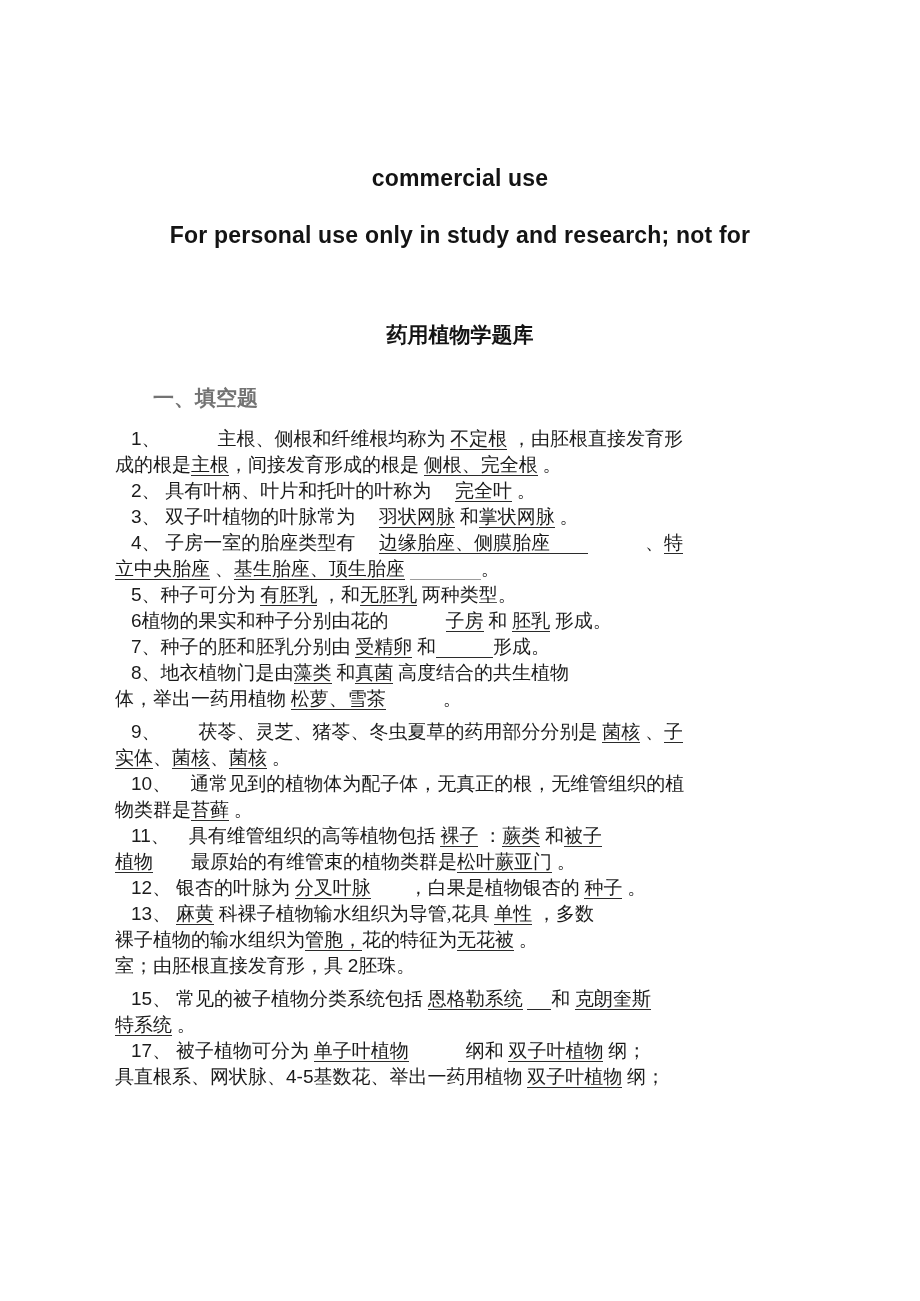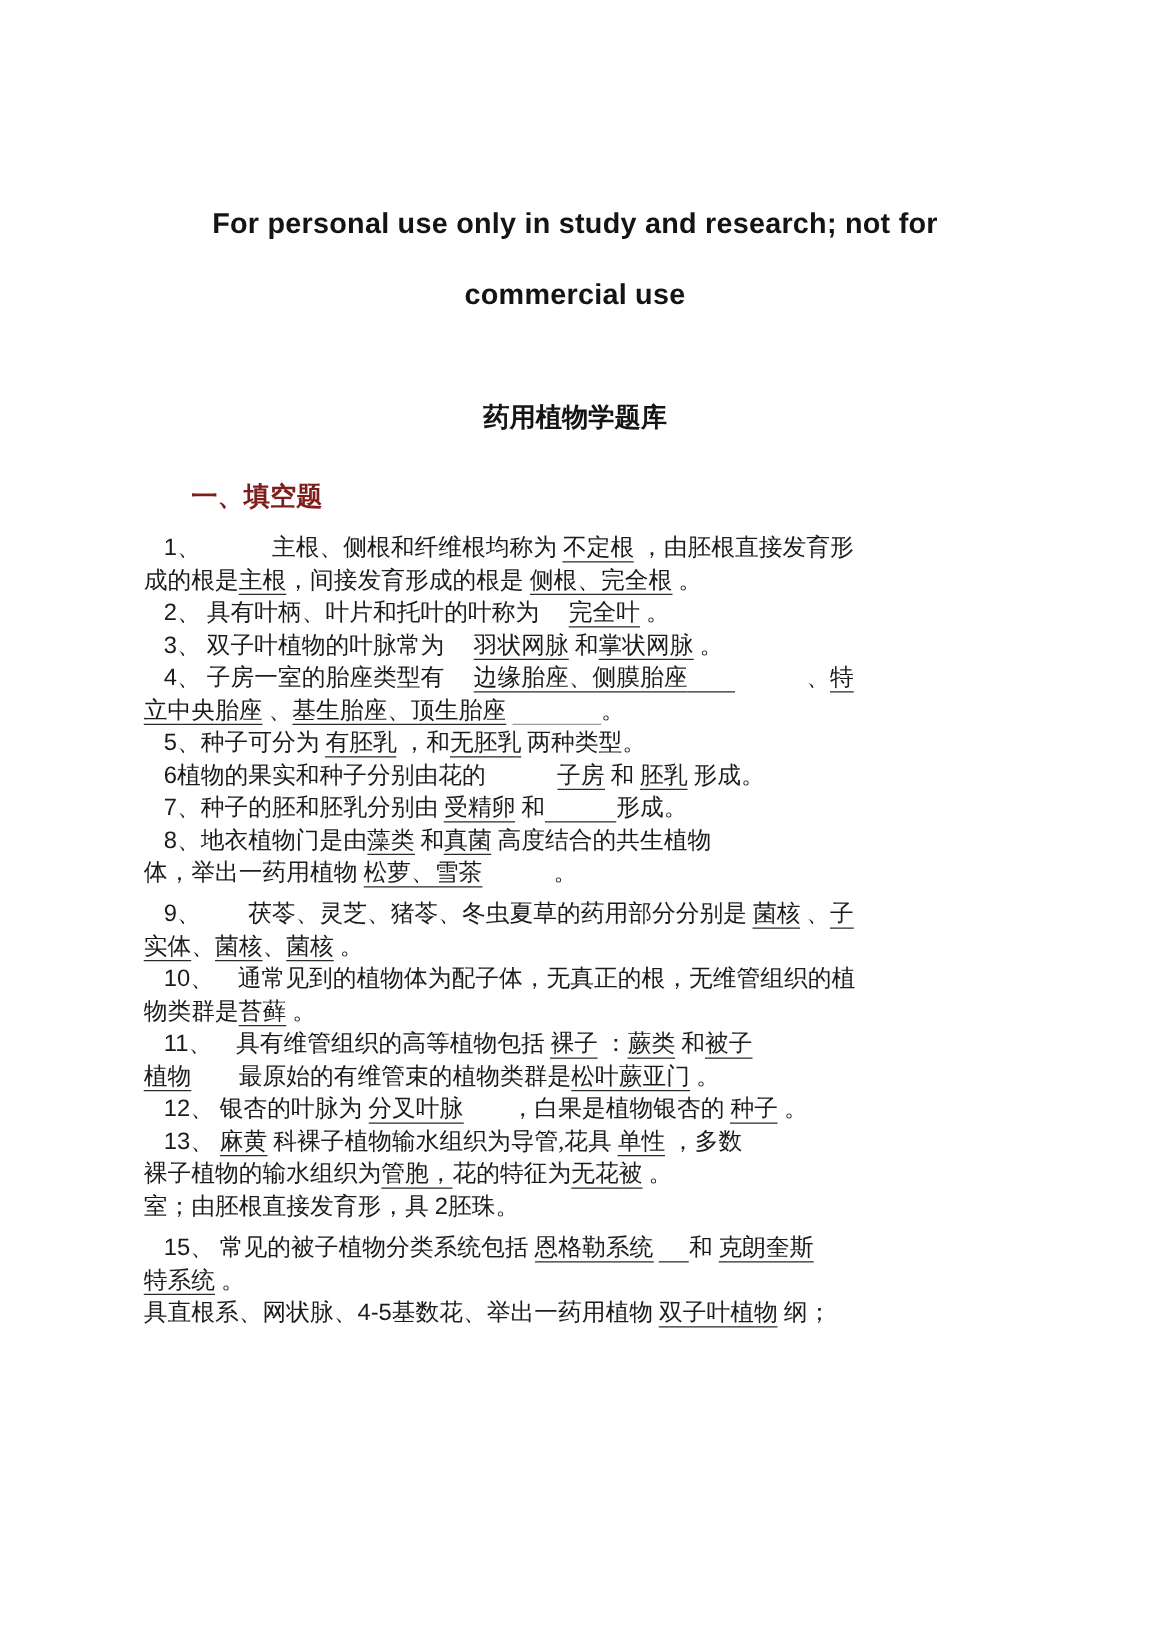--- a/index.html
+++ b/index.html
@@ -16,41 +16,41 @@
     letter-spacing:0.2px;
   }
   .doc-title{
     margin-top:56px;text-align:center;
     font-family:"Liberation Sans","DejaVu Sans",sans-serif;
     font-weight:bold;font-size:21px;line-height:30px;color:#141414;
   }
   .section-heading{
     margin:34px 0 0 153px;
     font-family:"Liberation Sans","DejaVu Sans",sans-serif;
-    font-weight:bold;font-size:21px;line-height:28px;color:#7f1d1d;
+    font-weight:bold;font-size:21px;line-height:28px;color:#737373;
   }
   .questions{
     margin:14px 120px 0 115px;
     font-size:19px;
   }
   .line{line-height:26px;height:26px;white-space:pre;}
   .line.ind{padding-left:16px;}
   .q.sp{margin-top:7px;}
   span.u{border-bottom:1.6px solid #2b2b2b;}
   span.u.gray{border-bottom:1.6px solid #9c9c9c;}
   span.u.red{border-bottom:2.2px solid #d02a1e;}
   span.sans{font-family:"Liberation Sans","DejaVu Sans",sans-serif;}
 </style>
 </head>
 <body>
 
 <div class="page">
   <div class="header-en">
+    <div>commercial use</div>
     <div>For personal use only in study and research; not for</div>
-    <div>commercial use</div>
   </div>
 
   <div class="doc-title">药用植物学题库</div>
 
   <div class="section-heading">一、填空题</div>
 
   <div class="questions">
       <div class="q">
         <div class="line ind"><span class="sans">1、</span><span>　　　主根、侧根和纤维根均称为 </span><span class="u">不定根</span><span> ，由胚根直接发育形</span></div>
         <div class="line"><span>成的根是</span><span class="u">主根</span><span>，间接发育形成的根是 </span><span class="u">侧根、完全根</span><span> 。</span></div>
@@ -98,16 +98,17 @@
         <div class="line"><span>裸子植物的输水组织为</span><span class="u">管胞，</span><span>花的特征为</span><span class="u">无花被</span><span> 。</span></div>
       </div>
       <div class="q">
         <div class="line"><span>室；由胚根直接发育形，具 </span><span class="sans">2</span><span>胚珠。</span></div>
       </div>
       <div class="q sp">
         <div class="line ind"><span class="sans">15、</span><span> 常见的被子植物分类系统包括 </span><span class="u">恩格勒系统</span><span>&nbsp;</span><span class="u">&nbsp;&nbsp;&nbsp;&nbsp;&nbsp;</span><span>和 </span><span class="u">克朗奎斯</span></div>
         <div class="line"><span class="u">特系统</span><span> 。</span></div>
       </div>
       <div class="q">
+        <div class="line ind"><span class="sans">17、</span><span> 被子植物可分为 </span><span class="u">单子叶植物</span><span>　　　纲和 </span><span class="u">双子叶植物</span><span> 纲；</span></div>
         <div class="line"><span>具直根系、网状脉、</span><span class="sans">4-5</span><span>基数花、举出一药用植物 </span><span class="u">双子叶植物</span><span> 纲；</span></div>
       </div>
     </div>
 </div>
 
 </body></html>

